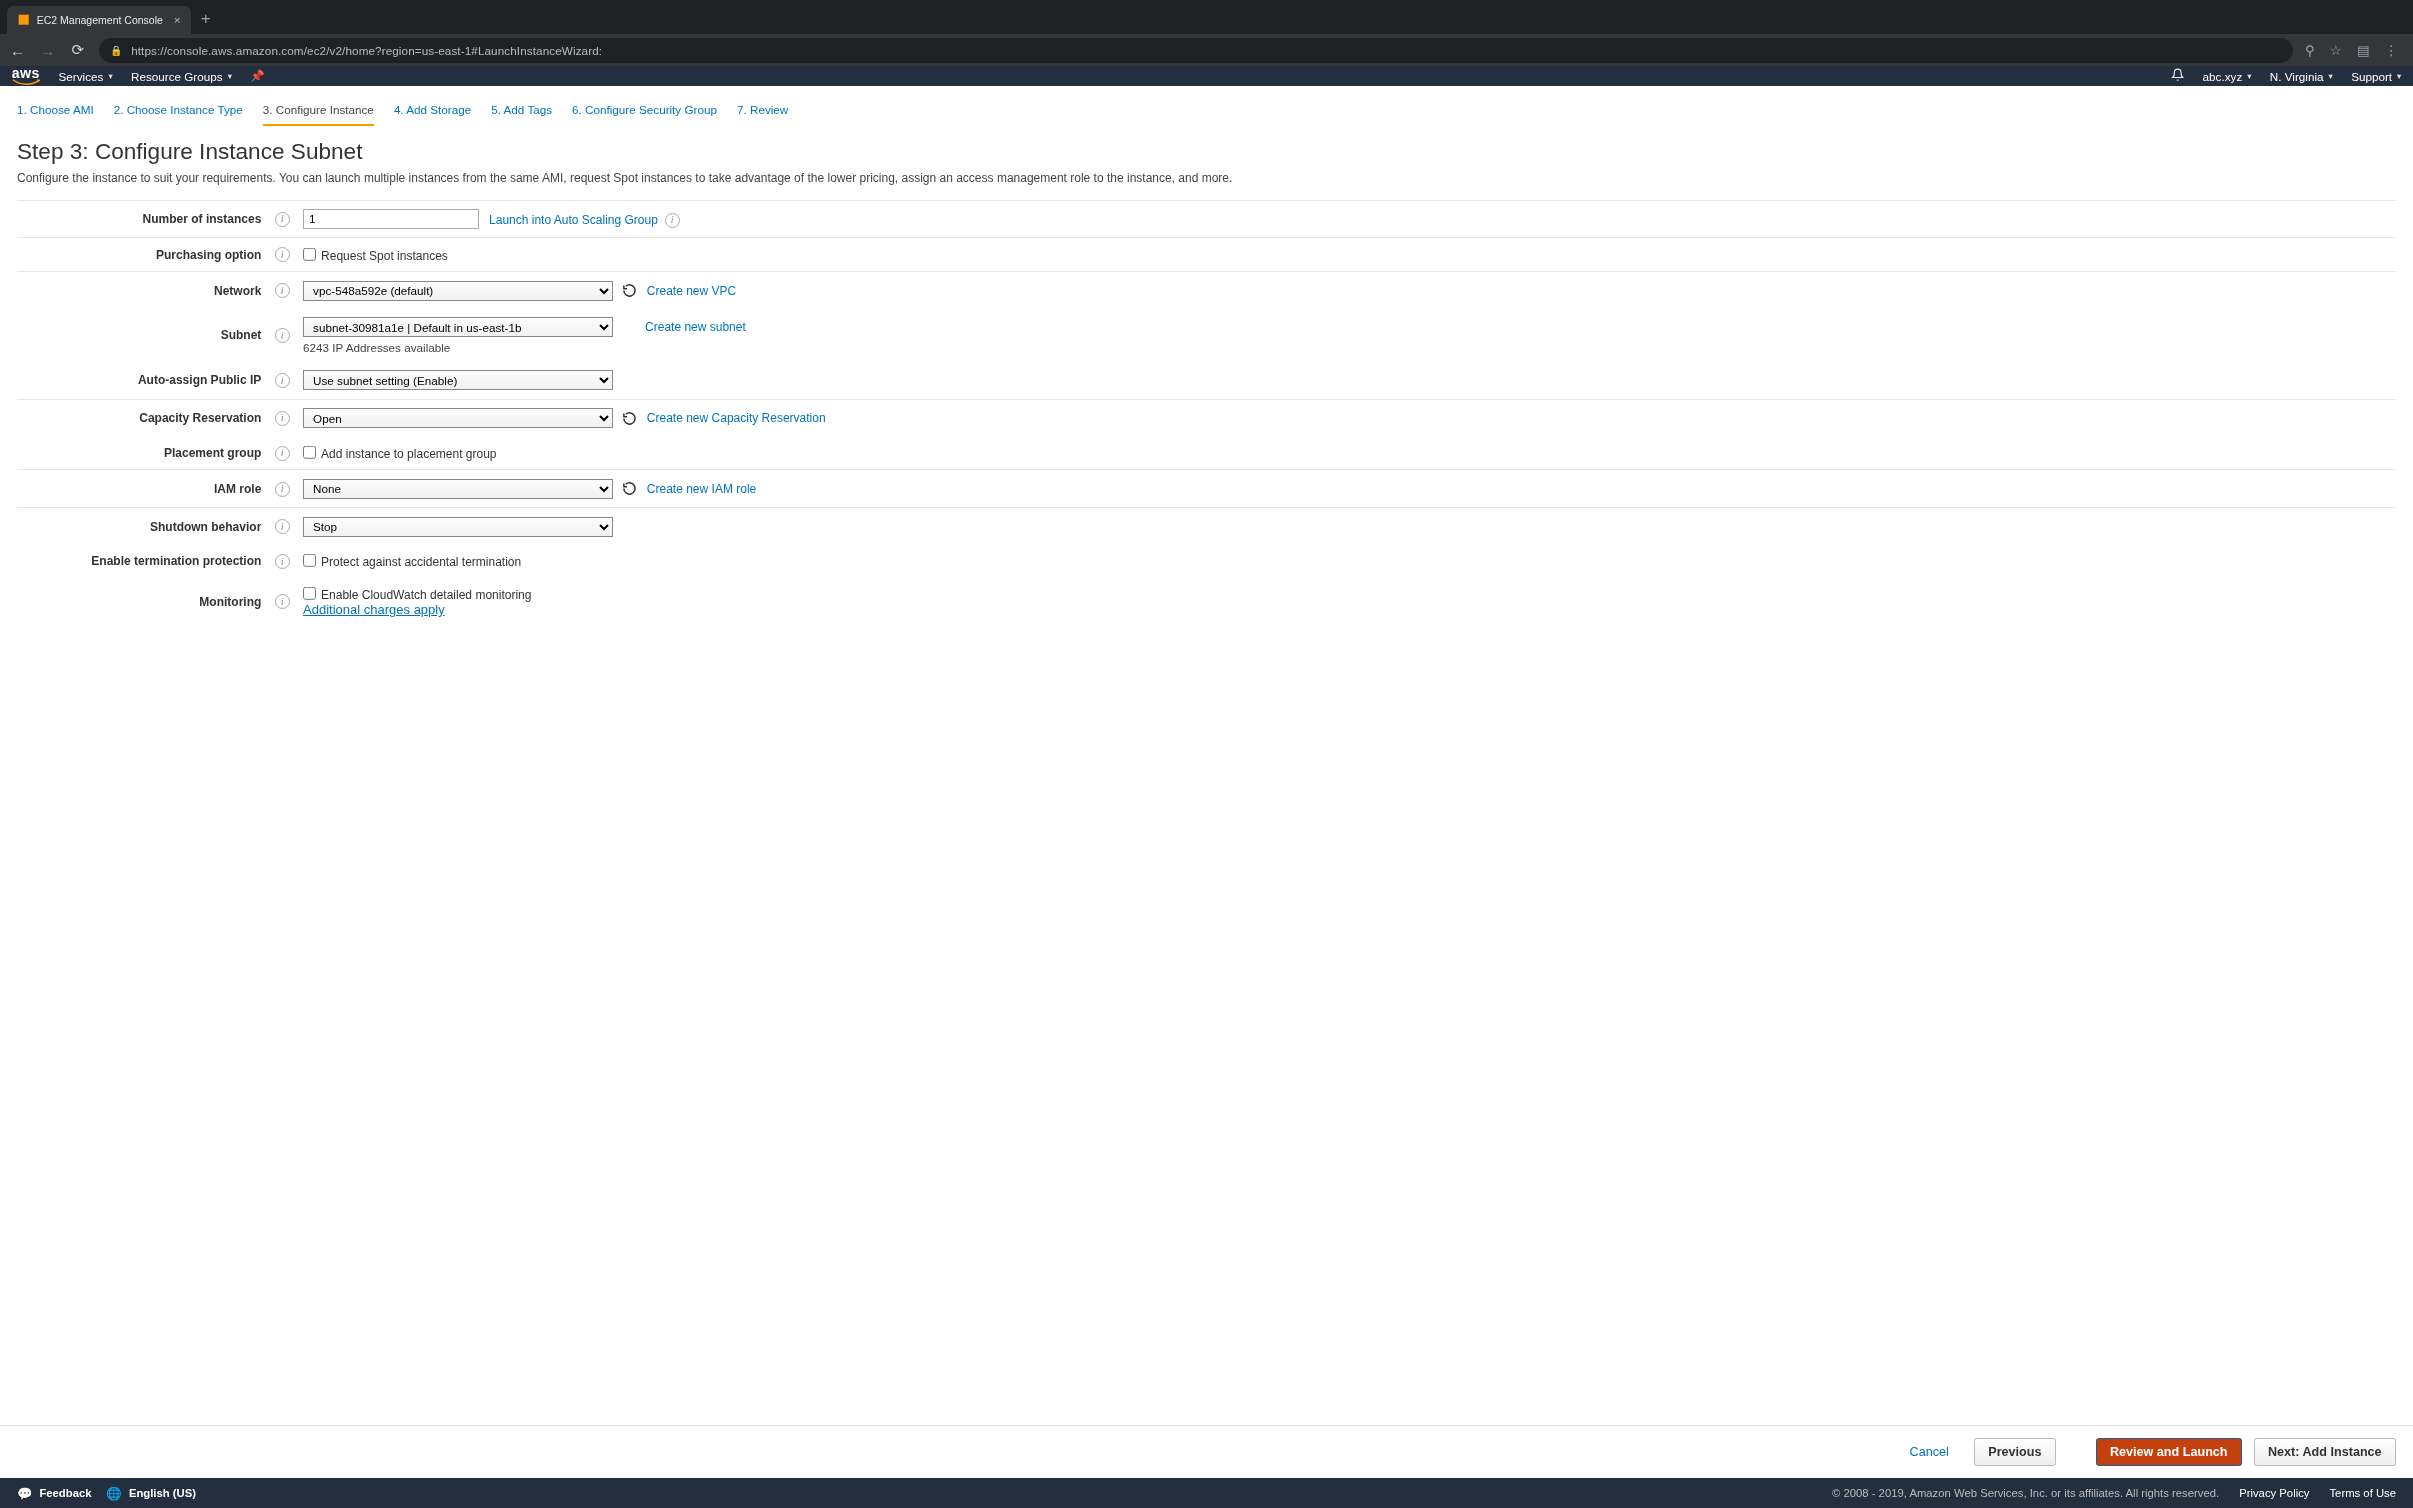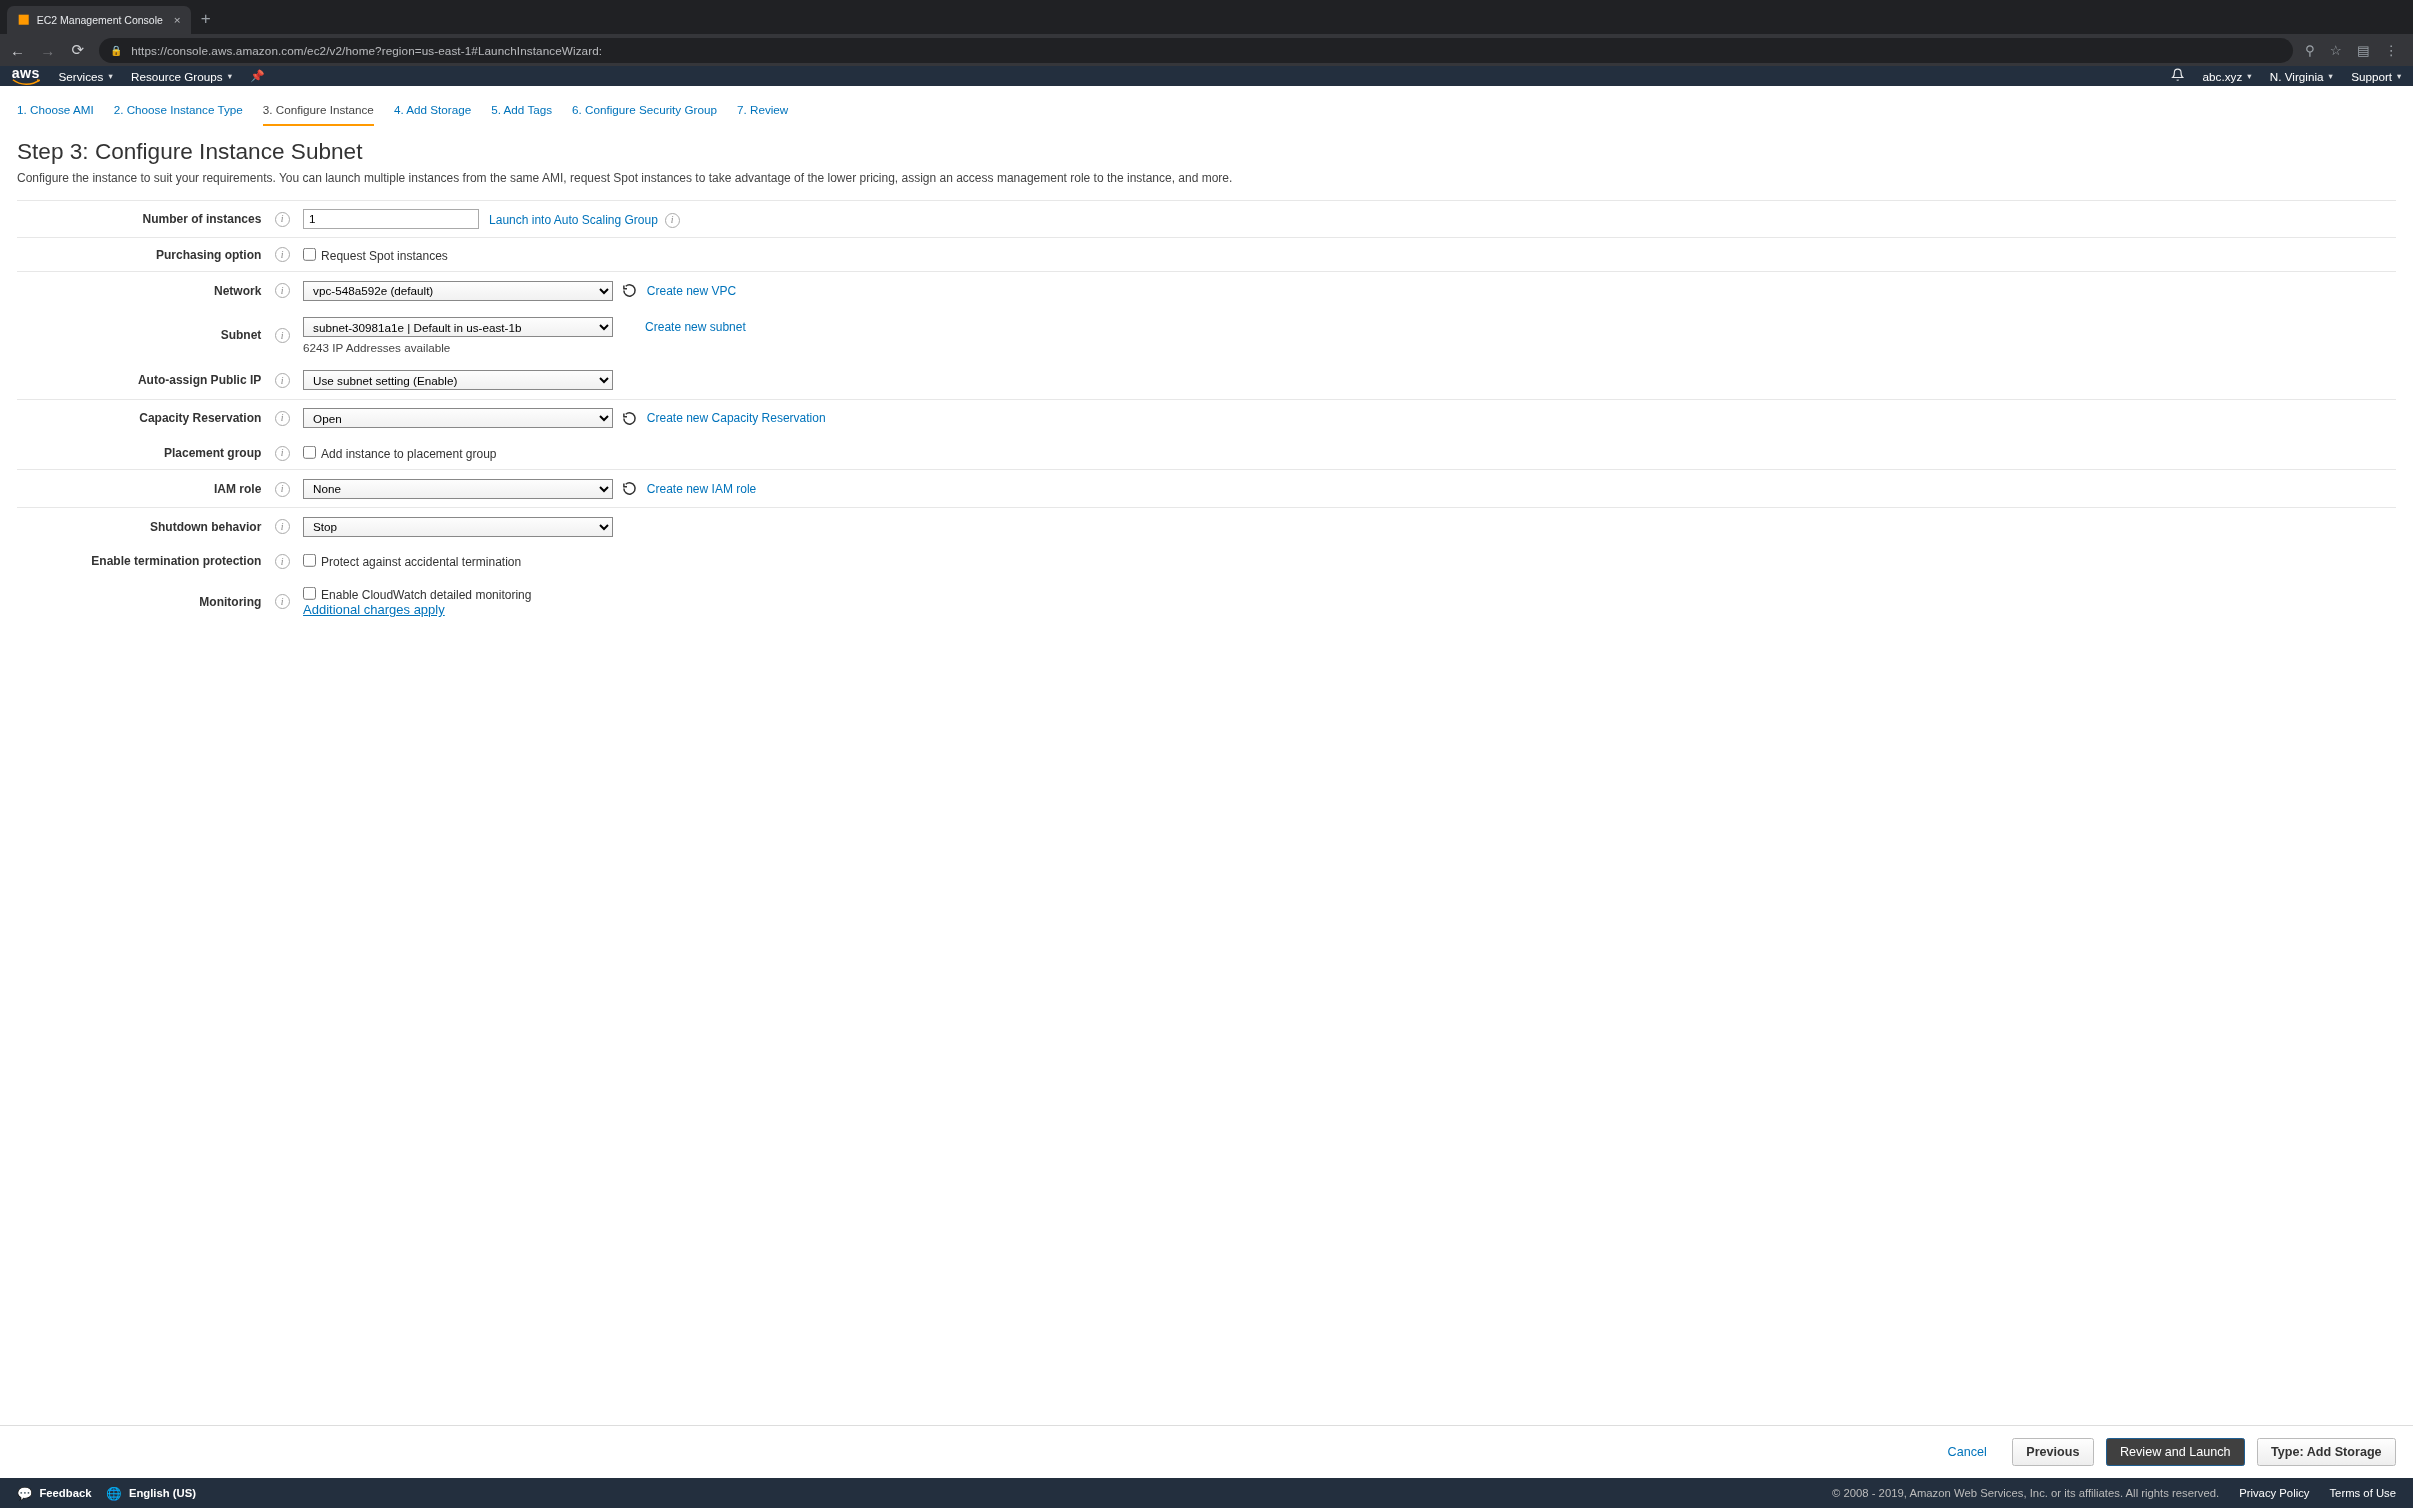--- a/index.html
+++ b/index.html
@@ -58,21 +58,21 @@
   a.aws-link { color: #0073bb; text-decoration: none; font-size: 12px; }
   .after-link { color: #0073bb; font-size: 13px; }
   .refresh-circ { display: inline-flex; width: 17px; height: 17px; align-items: center; justify-content: center; margin: 0 8.4px; }
   .refresh-circ svg { width: 15px; height: 15px; }
 
   
   .action-bar { border-top: 0.8px solid #ddd; padding: 11.7px 17px; display: flex; justify-content: flex-end; align-items: center; gap: 11.7px; background: #fff; }
   .btn { height: 28.5px; padding: 0 13.4px; border-radius: 2.5px; font-size: 12.6px; cursor: pointer; display: inline-flex; align-items: center; }
   .btn-link { background: none; border: none; color: #0073bb; }
   .btn-default { background: linear-gradient(#fefefe,#eee); border: 0.8px solid #bbb; color: #333; font-weight: 700; }
-  .btn-primary { background: #404040; border: 0.8px solid #1f5f92; color: #fff; font-weight: 400; }
+  .btn-primary { background: #c2410c; border: 0.8px solid #1f5f92; color: #fff; font-weight: 700; margin-left: 28px; }
 
   
   .aws-footer { background: #232f3e; color: #ccc; height: 30px; display: flex; align-items: center; padding: 0 17px; font-size: 11.3px; gap: 15px; }
   .aws-footer .left { display: flex; align-items: center; gap: 15px; }
   .aws-footer .right { margin-left: auto; display: flex; align-items: center; gap: 20px; }
   .aws-footer a { color: #fff; text-decoration: none; }
   .aws-footer .globe, .aws-footer .chat { font-size: 12.6px; color: #fff; }
   .aws-footer .lang { color: #fff; font-weight: 700; }
 
   .row-inline { display: inline-flex; align-items: center; gap: 0; }
@@ -294,21 +294,21 @@
         </td>
       </tr>
     </tbody>
   </table>
 </div>
 
 <div class="action-bar">
   <button class="btn btn-link">Cancel</button>
   <button class="btn btn-default">Previous</button>
   <button class="btn btn-primary">Review and Launch</button>
-  <button class="btn btn-default">Type: Add Storage</button>
+  <button class="btn btn-default">Next: Add Instance</button>
 </div>
 
 <div class="aws-footer">
   <div class="left">
     <span style="display:inline-flex;align-items:center;gap:6.7px;">
       <span class="chat">💬</span>
       <span style="color:#fff;font-weight:700">Feedback</span>
     </span>
     <span style="display:inline-flex;align-items:center;gap:6.7px;">
       <span class="globe">🌐</span>

